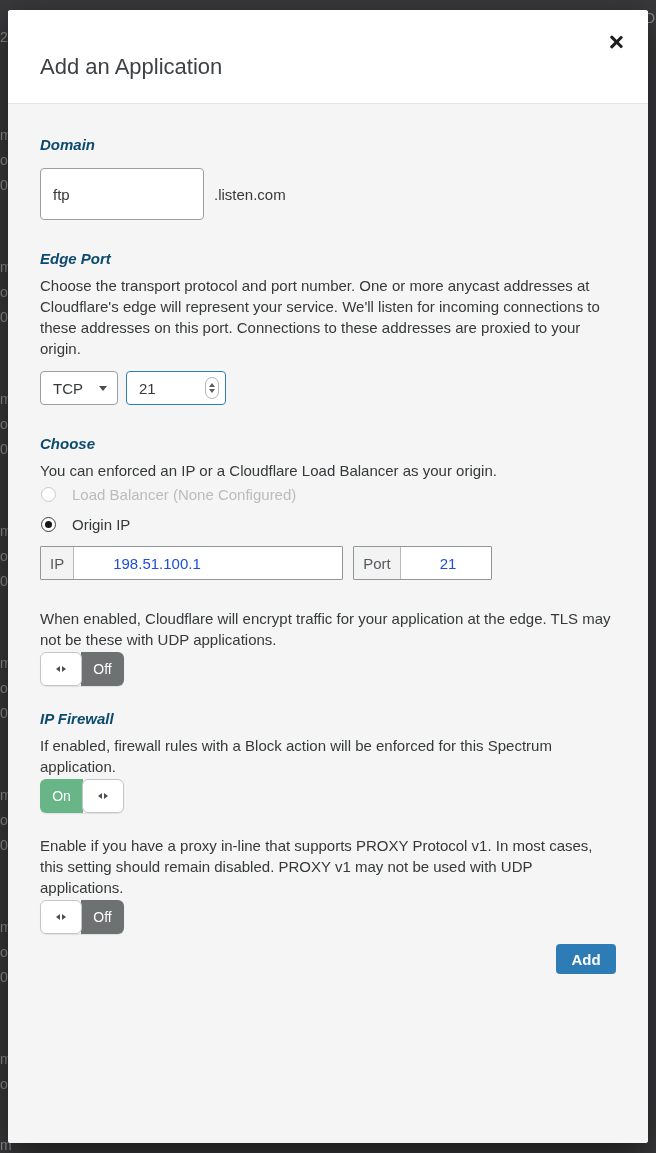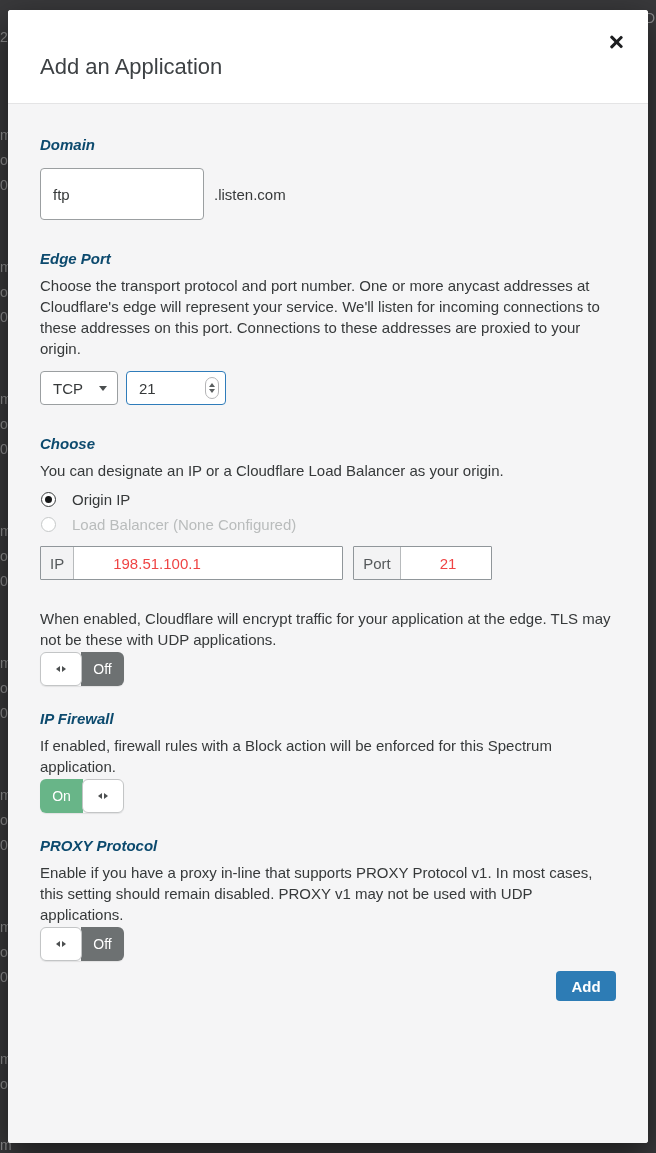--- a/index.html
+++ b/index.html
@@ -110,21 +110,21 @@
   
   .ip-port-row { display: flex; gap: 10px; margin-top: 10px; }
   .affix-group { display: flex; height: 34px; background: #fff; border: 1px solid #90969a; border-radius: 1px; overflow: hidden; gap: 28px; }
   .affix {
     background: #f3f3f4; color: #55595b;
     border-right: 1px solid #b7babc;
     display: flex; align-items: center; padding: 0 9px;
   }
   .affix-value {
     border: none; outline: none; background: #fff;
-    font-family: "Liberation Sans", sans-serif; font-size: 15px; color: #ef4444;
+    font-family: "Liberation Sans", sans-serif; font-size: 15px; color: #1d4ed8;
     padding: 0 11px;
   }
   .ip-group .affix-value { width: 240px; }
   .port-group .affix-value { width: 62px; }
 
   
   .toggle { display: inline-flex; height: 34px; border-radius: 6px; margin-top: 2px; cursor: pointer; box-shadow: 0 1px 1px rgba(0,0,0,.08); }
   .toggle-handle {
     width: 42px; background: #fff;
     border: 1px solid #c3c5c6; border-radius: 6px;
@@ -216,29 +216,29 @@
           <span class="stepper">
             <i class="tri-up"></i>
             <i class="tri-down"></i>
           </span>
         </div>
       </div>
     </div>
 
     <div class="sec">
       <div class="section-label">Choose</div>
-      <div class="section-desc">You can designate an IP or a Cloudflare Load Balancer as your origin.</div>
-
+      <div class="section-desc">You can enforced an IP or a Cloudflare Load Balancer as your origin.</div>
+
+      <div class="radio-row">
+        <span class="radio disabled"></span>
+        <span class="radio-label disabled">Load Balancer (None Configured)</span>
+      </div>
       <div class="radio-row" style="margin-top:6px;">
         <span class="radio checked"></span>
         <span class="radio-label">Origin IP</span>
-      </div>
-      <div class="radio-row">
-        <span class="radio disabled"></span>
-        <span class="radio-label disabled">Load Balancer (None Configured)</span>
       </div>
 
 
       <div class="ip-port-row">
         <div class="affix-group ip-group">
           <span class="affix">IP</span>
           <input class="affix-value" value="198.51.100.1" style="">
         </div>
         <div class="affix-group port-group">
           <span class="affix">Port</span>
@@ -264,21 +264,20 @@
       <div class="toggle on">
         <span class="toggle-handle">
           <i class="tri-left"></i>
           <i class="tri-right"></i>
         </span>
         <span class="toggle-label">On</span>
       </div>
     </div>
 
     <div class="sec tight">
-      <div class="section-label">PROXY Protocol</div>
       <div class="section-desc">Enable if you have a proxy in-line that supports PROXY Protocol v1. In most cases, this setting should remain disabled. PROXY v1 may not be used with UDP applications.</div>
       <div class="toggle off">
         <span class="toggle-handle">
           <i class="tri-left"></i>
           <i class="tri-right"></i>
         </span>
         <span class="toggle-label">Off</span>
       </div>
     </div>
 

